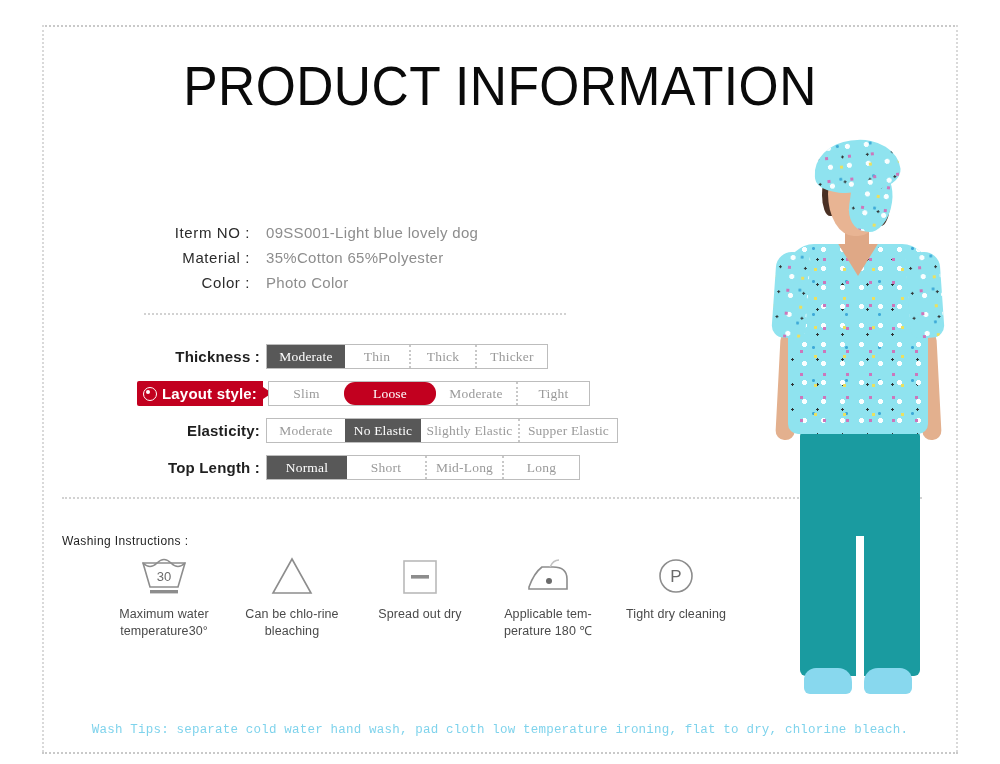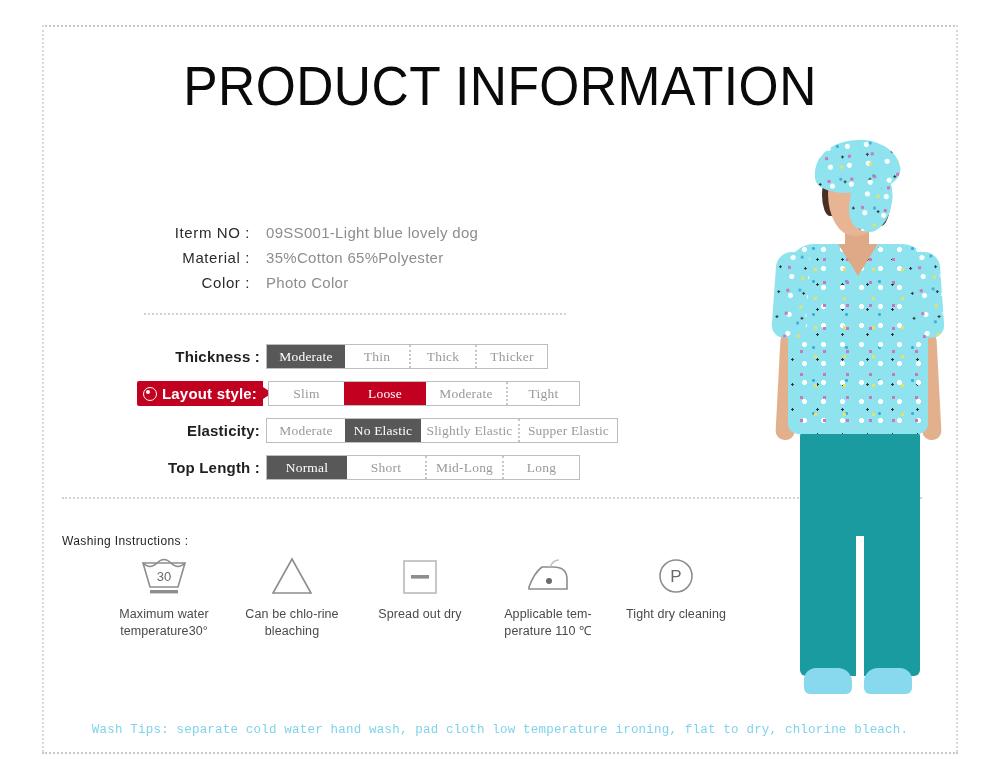--- a/index.html
+++ b/index.html
@@ -444,21 +444,21 @@
       </div>
     </div>
 
     <div class="spec-row">
       <div class="spec-label highlight">
         <span class="target-icon"></span>
         <span>Layout style:</span>
       </div>
       <div class="seg-group" style="left:268px;">
         <div class="seg" style="width:75px;">Slim</div>
-        <div class="seg selected-red" style="width:82px;">Loose</div>
+        <div class="seg selected-red" style="width:92px;border-radius:11px;">Loose</div>
         <div class="seg" style="width:80px;">Moderate</div>
         <div class="seg" style="width:73px;">Tight</div>
       </div>
     </div>
 
     <div class="spec-row">
       <div class="spec-label">Elasticity:</div>
       <div class="seg-group" style="left:266px;">
         <div class="seg" style="width:78px;">Moderate</div>
         <div class="seg selected" style="width:76px;">No Elastic</div>
@@ -517,21 +517,21 @@
     </div>
 
     <div class="wash-item">
       <div class="wash-glyph">
         <svg width="56" height="46" viewBox="0 0 56 46">
           <path d="M9 36 L47 36 L47 26 Q47 14 33 14 L22 14 Q14 20 9 34 Z" fill="none" stroke="#8d8d8d" stroke-width="1.6"></path>
           <path d="M30 14 Q33 7 39 7" fill="none" stroke="#c2c2c2" stroke-width="1.4"></path>
           <circle cx="29" cy="28" r="3" fill="#6b6b6b"></circle>
         </svg>
       </div>
-      <div class="wash-text">Applicable tem-perature 110 ℃</div>
+      <div class="wash-text">Applicable tem-perature 180 ℃</div>
     </div>
 
     <div class="wash-item">
       <div class="wash-glyph">
         <svg width="48" height="46" viewBox="0 0 48 46">
           <circle cx="24" cy="23" r="16" fill="none" stroke="#8d8d8d" stroke-width="1.6"></circle>
           <text x="24" y="29" text-anchor="middle" font-family="Liberation Sans, sans-serif" font-size="17" fill="#6b6b6b">P</text>
         </svg>
       </div>
       <div class="wash-text">Tight dry cleaning</div>

